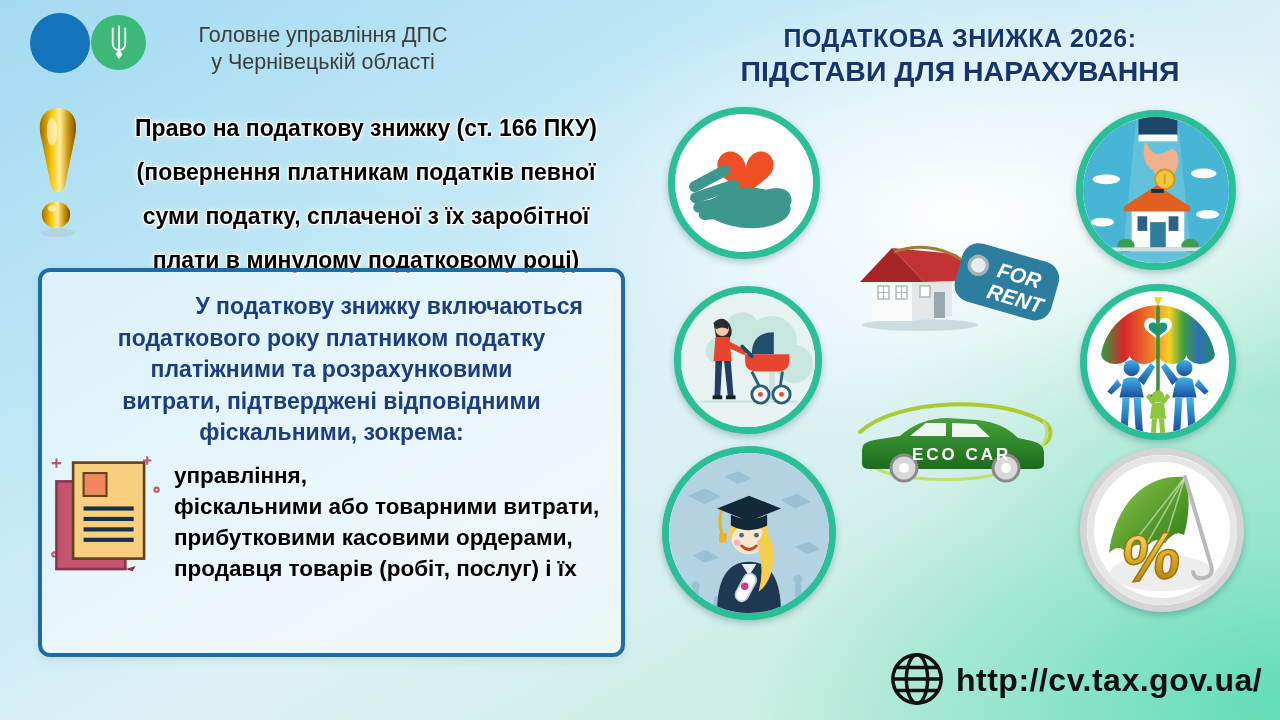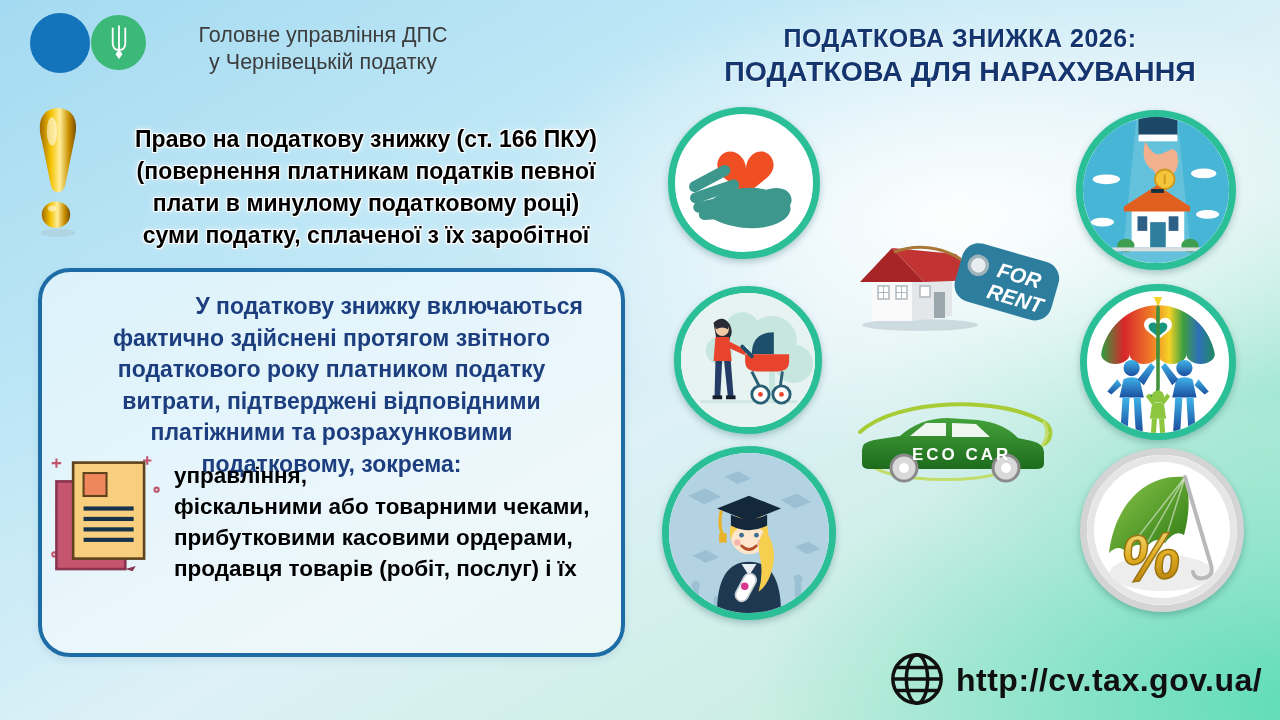--- a/index.html
+++ b/index.html
@@ -16,24 +16,24 @@
   
   .logo-circle{position:absolute;border-radius:50%;}
   #logo-blue{left:30px;top:13px;width:60px;height:60px;background:#1373bb;}
   #logo-green{left:91px;top:15px;width:55px;height:55px;background:#3cb878;display:flex;align-items:center;justify-content:center;}
   #org-name{left:158px;top:22px;width:330px;text-align:center;font-size:21.5px;line-height:27px;color:#3c3c3c;}
   #main-title{left:640px;top:24px;width:640px;text-align:center;color:#15356f;text-shadow:1px 1px 0 rgba(255,255,255,.8);}
   #main-title .t1{font-size:25px;font-weight:800;letter-spacing:.5px;}
   #main-title .t2{font-size:28.5px;font-weight:800;margin-top:2px;}
   
   #excl-icon{left:26px;top:104px;width:64px;height:134px;}
-  #intro{left:92px;top:123px;width:548px;text-align:center;font-size:23px;font-weight:700;color:#000;line-height:32px;
+  #intro{left:92px;top:106px;width:548px;text-align:center;font-size:23px;font-weight:700;color:#000;line-height:44px;
     text-shadow:-1px -1px 0 #fff,1px -1px 0 #fff,-1px 1px 0 #fff,1px 1px 0 #fff,0 0 7px #fff;}
   
-  #info-box{left:38px;top:268px;width:579px;height:381px;border:4px solid #1d6ca5;border-radius:32px;
+  #info-box{left:38px;top:268px;width:579px;height:381px;border:4px solid #1d6ca5;border-radius:12px;
     background:rgba(252,254,255,.55);box-shadow:0 3px 8px rgba(30,90,140,.12);}
   #lead{position:absolute;left:22px;right:22px;top:19px;font-size:23px;font-weight:700;color:#1c3e7f;line-height:31.5px;text-align:center;}
   #lead .first{text-align:right;padding-right:16px;}
   #doc-icon{position:absolute;left:4px;top:180px;width:120px;height:136px;}
   #doc-list{position:absolute;left:132px;top:188px;width:448px;font-size:22.5px;font-weight:700;color:#000;line-height:31px;text-align:left;}
   
   .circ{position:absolute;border-radius:50%;overflow:hidden;border:7px solid #2abf97;background:#fff;
     box-shadow:0 3px 7px rgba(0,70,70,.28), inset 0 0 0 4px rgba(255,255,255,.9);}
   .circ svg{display:block;width:100%;height:100%;}
   #circ-heart{left:668px;top:107px;width:138px;height:138px;}
@@ -60,26 +60,26 @@
       <g stroke="#fff" stroke-width="2.6" fill="none" stroke-linecap="round">
         <path d="M20 4 V38"></path>
         <path d="M11 7 V28 C11 35 15 38 20 38"></path>
         <path d="M29 7 V28 C29 35 25 38 20 38"></path>
       </g>
       <path d="M20 37 L25 44 L20 51 L15 44 Z" fill="#fff"></path>
     </svg>
   </div>
   <div id="org-name" class="abs">
     <div>Головне управління ДПС</div>
-    <div>у Чернівецькій податку</div>
+    <div>у Чернівецькій області</div>
   </div>
 
   <div id="main-title" class="abs">
     <div class="t1">ПОДАТКОВА ЗНИЖКА 2026:</div>
-    <div class="t2">ПОДАТКОВА ДЛЯ НАРАХУВАННЯ</div>
+    <div class="t2">ПІДСТАВИ ДЛЯ НАРАХУВАННЯ</div>
   </div>
 
   <div id="excl-icon" class="abs">
     <svg viewBox="0 0 60 132" width="100%" height="100%">
       <defs>
         <linearGradient id="gex" x1="0" y1="0" x2="1" y2="0">
           <stop offset="0" stop-color="#a06800"></stop>
             <stop offset="0.3" stop-color="#f3c200"></stop>
           <stop offset="0.55" stop-color="#ffee9a"></stop>
             <stop offset="0.8" stop-color="#c98f00"></stop>
@@ -89,32 +89,31 @@
       <ellipse cx="30" cy="127" rx="17" ry="4" fill="rgba(175,200,215,.55)"></ellipse>
       <path d="M30 4 C46 5 51 17 46 36 L37 80 C35 89 25 89 23 80 L14 36 C9 17 14 5 30 4 Z" fill="url(#gex)"></path>
       <ellipse cx="28" cy="109" rx="14" ry="13" fill="url(#gex)"></ellipse>
       <ellipse cx="24" cy="27" rx="5" ry="14" fill="rgba(255,255,255,.55)"></ellipse>
       <ellipse cx="24" cy="103" rx="4" ry="3" fill="rgba(255,255,255,.55)"></ellipse>
     </svg>
   </div>
   <div id="intro" class="abs">
     <div>Право на податкову знижку (ст. 166 ПКУ)</div>
     <div>(повернення платникам податків певної</div>
+    <div>суми податку, сплаченої з їх заробітної</div>
     <div>плати в минулому податковому році)</div>
-    <div>суми податку, сплаченої з їх заробітної</div>
   </div>
 
   <div id="info-box" class="abs">
     <div id="lead">
       <div class="first">У податкову знижку включаються</div>
-      <div>фактично здійснені протягом звітного</div>
       <div>податкового року платником податку</div>
+      <div>платіжними та розрахунковими</div>
       <div>витрати, підтверджені відповідними</div>
-      <div>платіжними та розрахунковими</div>
-      <div>податковому, зокрема:</div>
+      <div>фіскальними, зокрема:</div>
     </div>
     <div id="doc-icon">
       <svg viewBox="0 0 115 130" width="100%" height="100%">
         <g stroke="#c2556e" stroke-width="2" fill="none">
           <path d="M10 6 v9 M5.5 10.5 h9"></path>
           <path d="M97 4 v8 M93 8 h8"></path>
           <circle cx="106" cy="36" r="2"></circle>
           <circle cx="8" cy="98" r="2"></circle>
         </g>
         <rect x="10" y="28" width="66" height="84" fill="#c5556f" stroke="#8a3550" stroke-width="2.5"></rect>
@@ -124,21 +123,21 @@
         <g fill="#16324a">
           <rect x="36" y="52" width="48" height="4"></rect>
           <rect x="36" y="62" width="48" height="4"></rect>
           <rect x="36" y="72" width="48" height="4"></rect>
           <rect x="36" y="82" width="48" height="4"></rect>
         </g>
       </svg>
     </div>
     <div id="doc-list">
       <div>управління,</div>
-      <div>фіскальними або товарними чеками,</div>
+      <div>фіскальними або товарними витрати,</div>
       <div>прибутковими касовими ордерами,</div>
       <div>продавця товарів (робіт, послуг) і їх</div>
 
     </div>
   </div>
 
   <div id="circ-heart" class="circ">
     <svg viewBox="0 0 140 140">
       <path d="M72 56 C72 43 60 35 51 39 C41 44 40 57 50 65 L72 82 L93 65 C103 57 102 44 92 39 C83 35 72 43 72 56 Z" fill="#f04e23"></path>
       <g fill="#3d978c">

